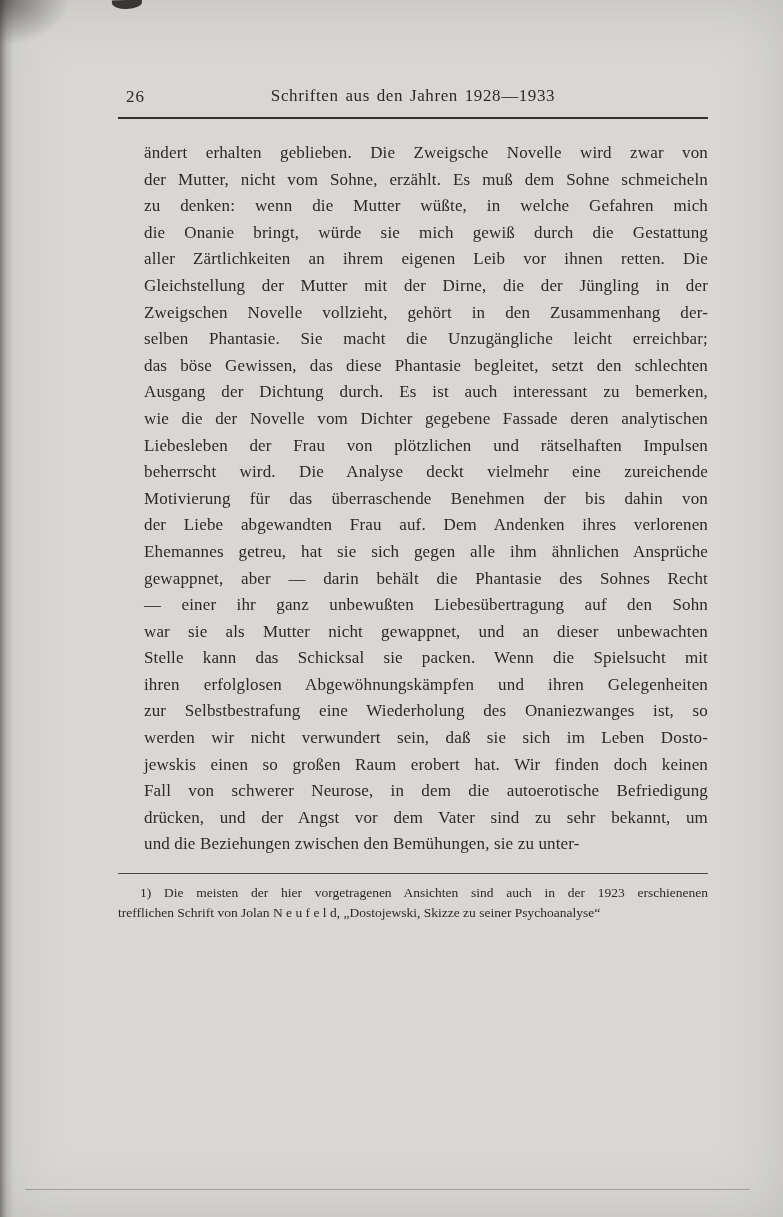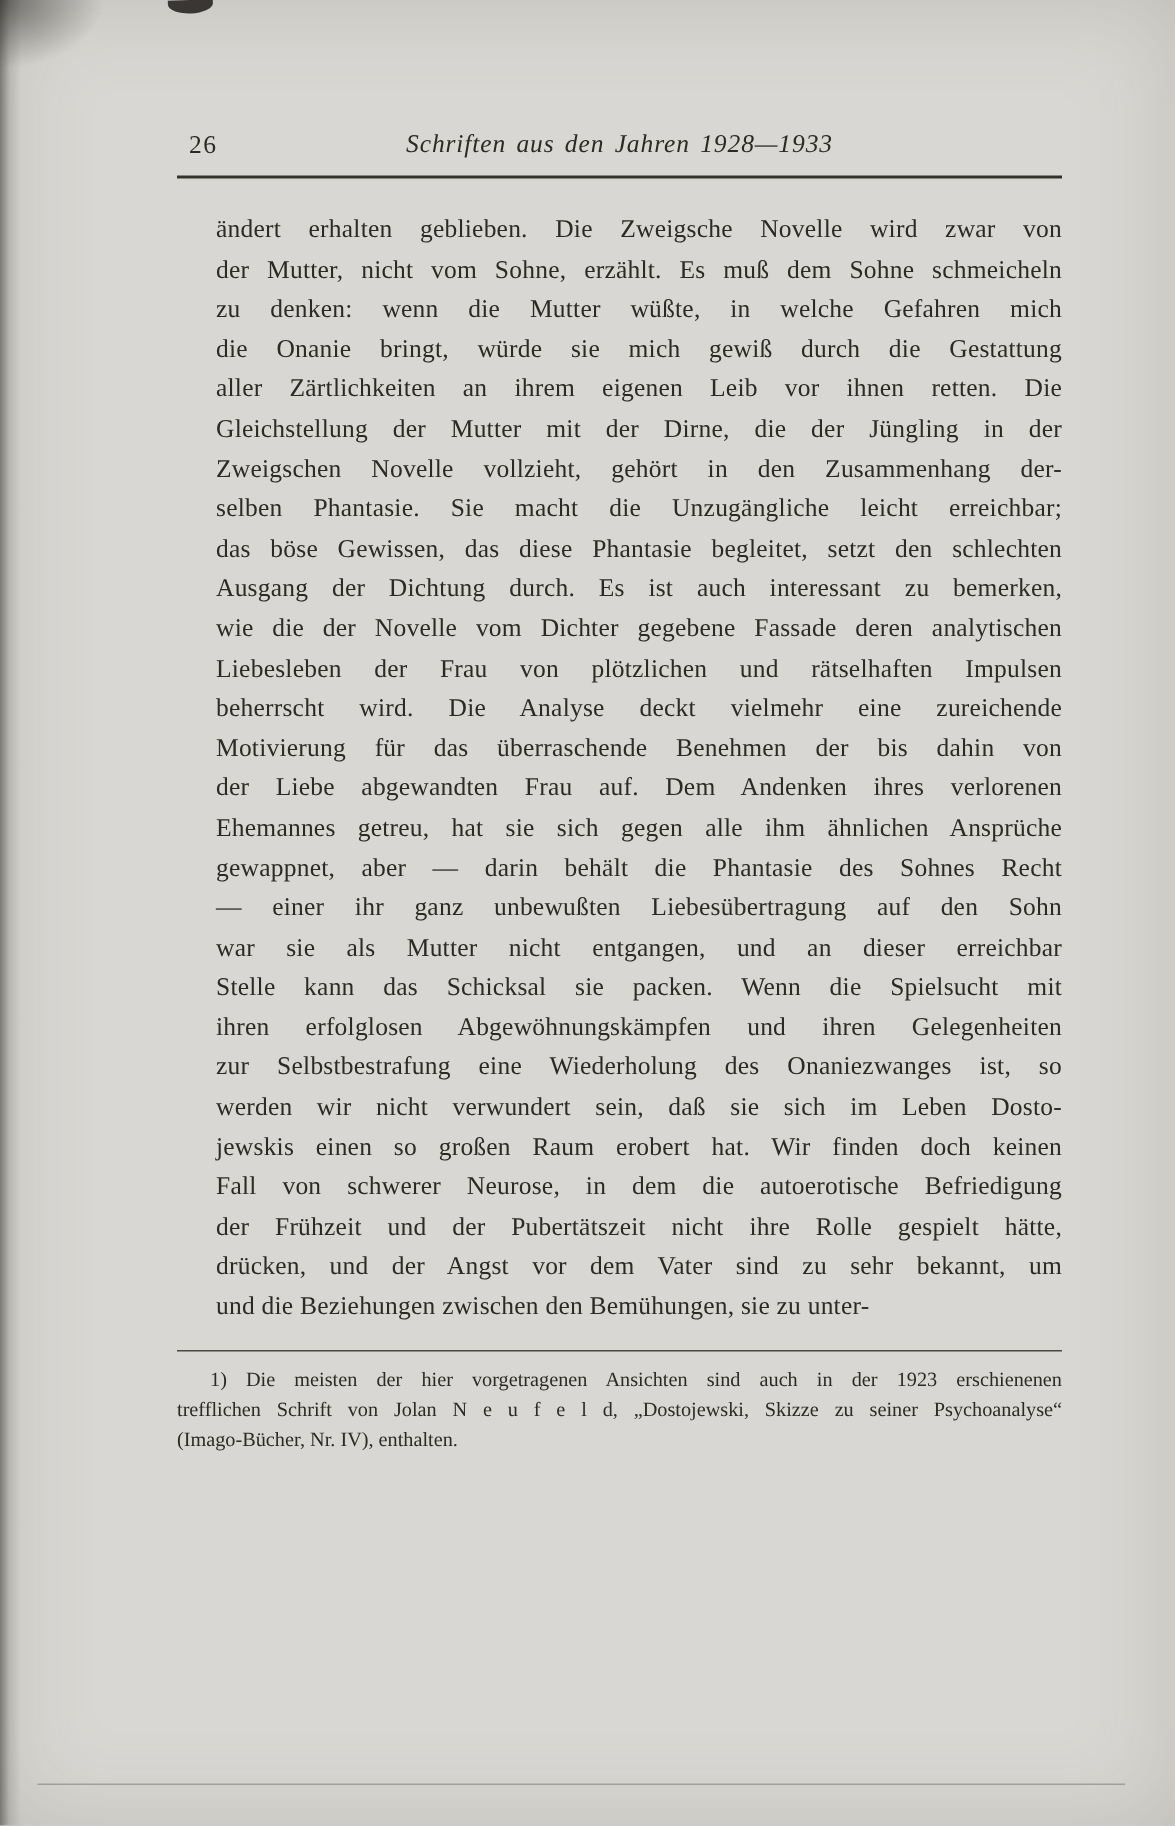--- a/index.html
+++ b/index.html
@@ -35,21 +35,21 @@
   }
   .bottom-line {
     position: absolute; left: 25px; top: 1189px; width: 725px; height: 1px;
     background: rgba(70, 68, 62, 0.35);
     pointer-events: none;
   }
   
   .content { position: absolute; left: 118px; top: 86px; width: 590px; }
   .header { position: relative; height: 28px; text-align: center; font-size: 17px; }
   .pagenum { position: absolute; left: 8px; top: 1px; letter-spacing: 1px; }
-  .runtitle { font-style: italic; letter-spacing: 0.6px; word-spacing: 2px; }
+  .runtitle { letter-spacing: 0.6px; word-spacing: 2px; }
   .header-rule { height: 2px; background: #34322d; margin-top: 3px; }
   .bodytext { margin-top: 21px; font-size: 17px; line-height: 26.6px; }
   .body-line {
     text-align: justify;
     text-align-last: justify;
     letter-spacing: 0.15px;
     margin-left: 26px;
   }
   .body-line:last-child { text-align-last: left; }
   .fn-rule { height: 1px; background: #4a4840; margin-top: 15px; }
@@ -86,33 +86,31 @@
         <div class="body-line">das böse Gewissen, das diese Phantasie begleitet, setzt den schlechten</div>
         <div class="body-line">Ausgang der Dichtung durch. Es ist auch interessant zu bemerken,</div>
         <div class="body-line">wie die der Novelle vom Dichter gegebene Fassade deren analytischen</div>
         <div class="body-line">Liebesleben der Frau von plötzlichen und rätselhaften Impulsen</div>
         <div class="body-line">beherrscht wird. Die Analyse deckt vielmehr eine zureichende</div>
         <div class="body-line">Motivierung für das überraschende Benehmen der bis dahin von</div>
         <div class="body-line">der Liebe abgewandten Frau auf. Dem Andenken ihres verlorenen</div>
         <div class="body-line">Ehemannes getreu, hat sie sich gegen alle ihm ähnlichen Ansprüche</div>
         <div class="body-line">gewappnet, aber — darin behält die Phantasie des Sohnes Recht</div>
         <div class="body-line">— einer ihr ganz unbewußten Liebesübertragung auf den Sohn</div>
-        <div class="body-line">war sie als Mutter nicht entgangen, und an dieser erreichbar</div>
+        <div class="body-line">war sie als Mutter nicht gewappnet, und an dieser unbewachten</div>
         <div class="body-line">Stelle kann das Schicksal sie packen. Wenn die Spielsucht mit</div>
         <div class="body-line">ihren erfolglosen Abgewöhnungskämpfen und ihren Gelegenheiten</div>
         <div class="body-line">zur Selbstbestrafung eine Wiederholung des Onaniezwanges ist, so</div>
         <div class="body-line">werden wir nicht verwundert sein, daß sie sich im Leben Dosto-</div>
         <div class="body-line">jewskis einen so großen Raum erobert hat. Wir finden doch keinen</div>
         <div class="body-line">Fall von schwerer Neurose, in dem die autoerotische Befriedigung</div>
-        <div class="body-line">der Frühzeit und der Pubertätszeit nicht ihre Rolle gespielt hätte,</div>
         <div class="body-line">drücken, und der Angst vor dem Vater sind zu sehr bekannt, um</div>
         <div class="body-line">und die Beziehungen zwischen den Bemühungen, sie zu unter-</div>
       </div>
 
     <div class="fn-rule"></div>
 
     <div class="footnote">
         <div class="fn-line">1) Die meisten der hier vorgetragenen Ansichten sind auch in der 1923 erschienenen</div>
         <div class="fn-line">trefflichen Schrift von Jolan N e u f e l d, „Dostojewski, Skizze zu seiner Psychoanalyse“</div>
-        <div class="fn-line">(Imago-Bücher, Nr. IV), enthalten.</div>
       </div>
   </div>
 </div>
 
 </body></html>

